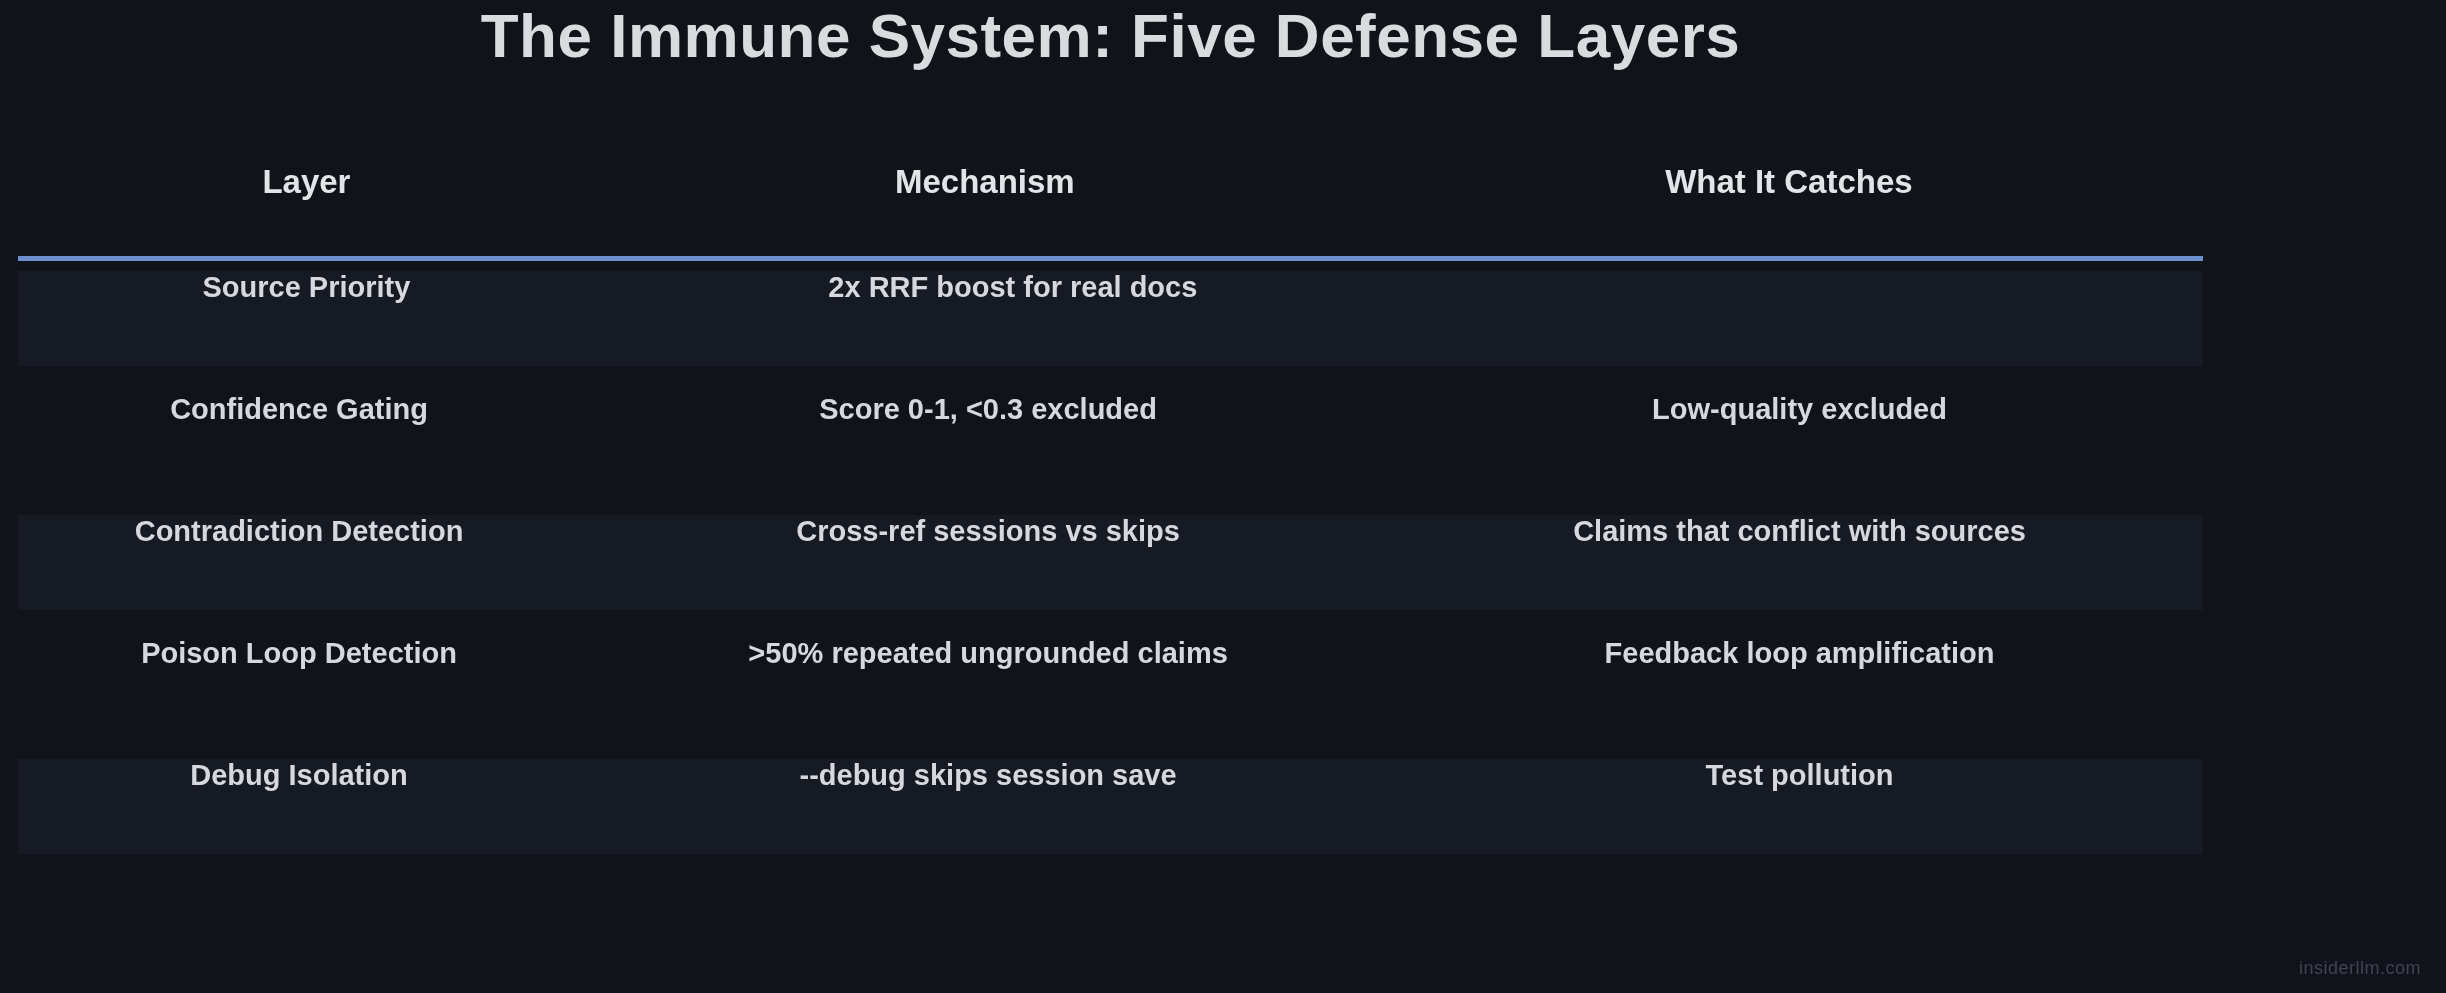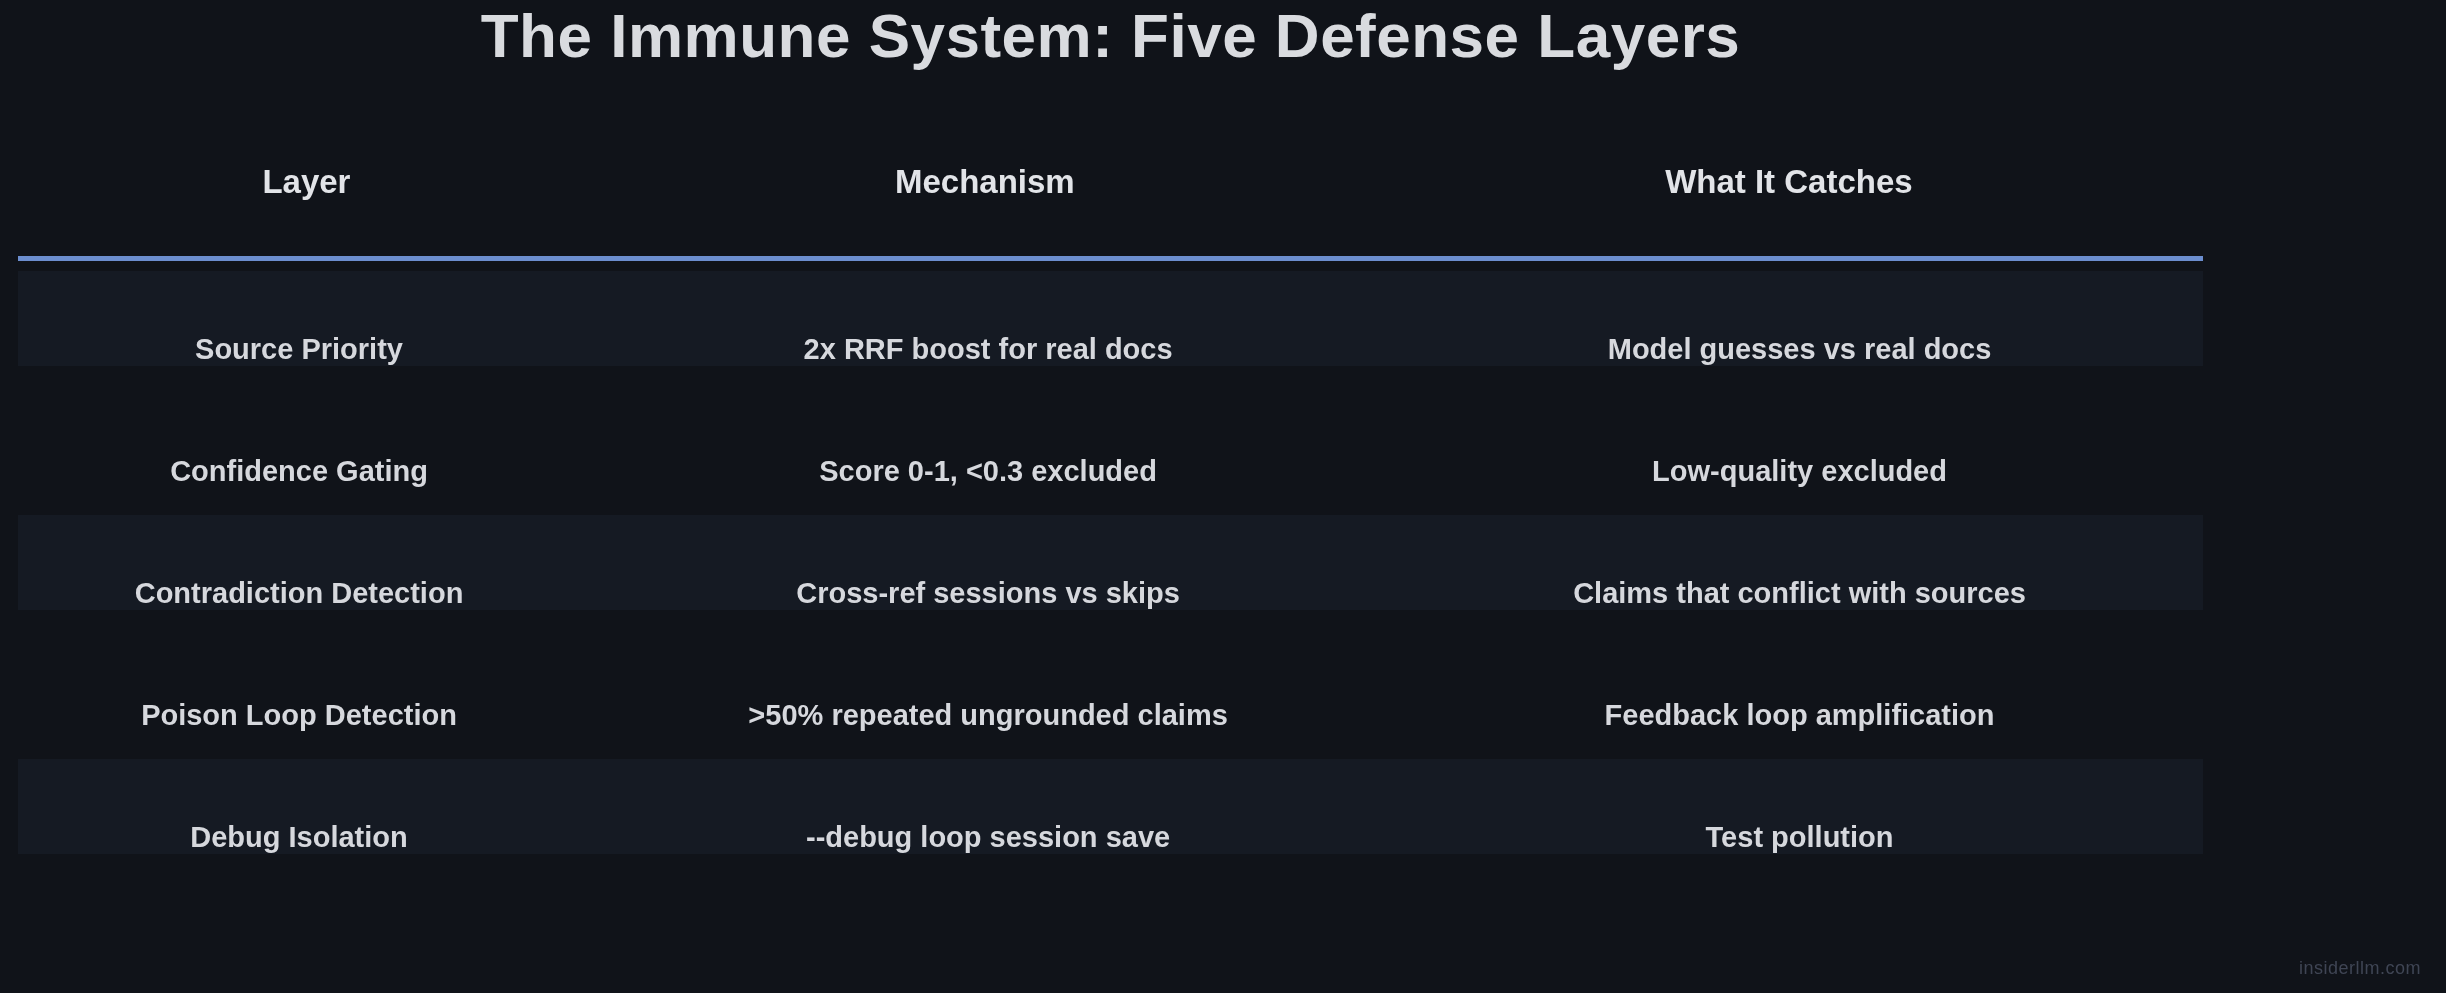--- a/index.html
+++ b/index.html
@@ -42,21 +42,21 @@
     border-bottom: 5px solid var(--divider-blue, #6c8ecf);
   }
   .thead .cell {
     font-size: 33px;
     font-weight: bold;
     color: var(--header-text, #e2e4e8);
   }
   .tbody { padding-top: 10px; }
   .row {
     display: flex;
-    align-items: flex-end;
+    align-items: flex-start;
     height: 95px;
     margin-bottom: 27px;
     gap: 28px;
   }
   .row.highlight { background: var(--row-highlight, #151a23); }
   .cell {
     text-align: center;
     font-size: 29px;
     font-weight: bold;
     color: var(--cell-text, #d6d8dd);
@@ -88,21 +88,20 @@
         <div class="cell col-layer">Layer</div>
         <div class="cell col-mech">Mechanism</div>
         <div class="cell col-catches">What It Catches</div>
       </div>
 
       <div class="tbody">
 
         <div class="row highlight">
           <div class="cell col-layer">Source Priority</div>
           <div class="cell col-mech">2x RRF boost for real docs</div>
-          <div class="cell col-catches">Model guesses vs real docs</div>
         </div>
 
         <div class="row">
           <div class="cell col-layer">Confidence Gating</div>
           <div class="cell col-mech">Score 0-1, &lt;0.3 excluded</div>
           <div class="cell col-catches">Low-quality excluded</div>
         </div>
 
         <div class="row highlight">
           <div class="cell col-layer">Contradiction Detection</div>
@@ -111,21 +110,21 @@
         </div>
 
         <div class="row">
           <div class="cell col-layer">Poison Loop Detection</div>
           <div class="cell col-mech">&gt;50% repeated ungrounded claims</div>
           <div class="cell col-catches">Feedback loop amplification</div>
         </div>
 
         <div class="row highlight">
           <div class="cell col-layer">Debug Isolation</div>
-          <div class="cell col-mech">--debug loop session save</div>
+          <div class="cell col-mech">--debug skips session save</div>
           <div class="cell col-catches">Test pollution</div>
         </div>
 
       </div>
     </div>
   </div>
 
   <div class="watermark">insiderllm.com</div>
 </div>
 

